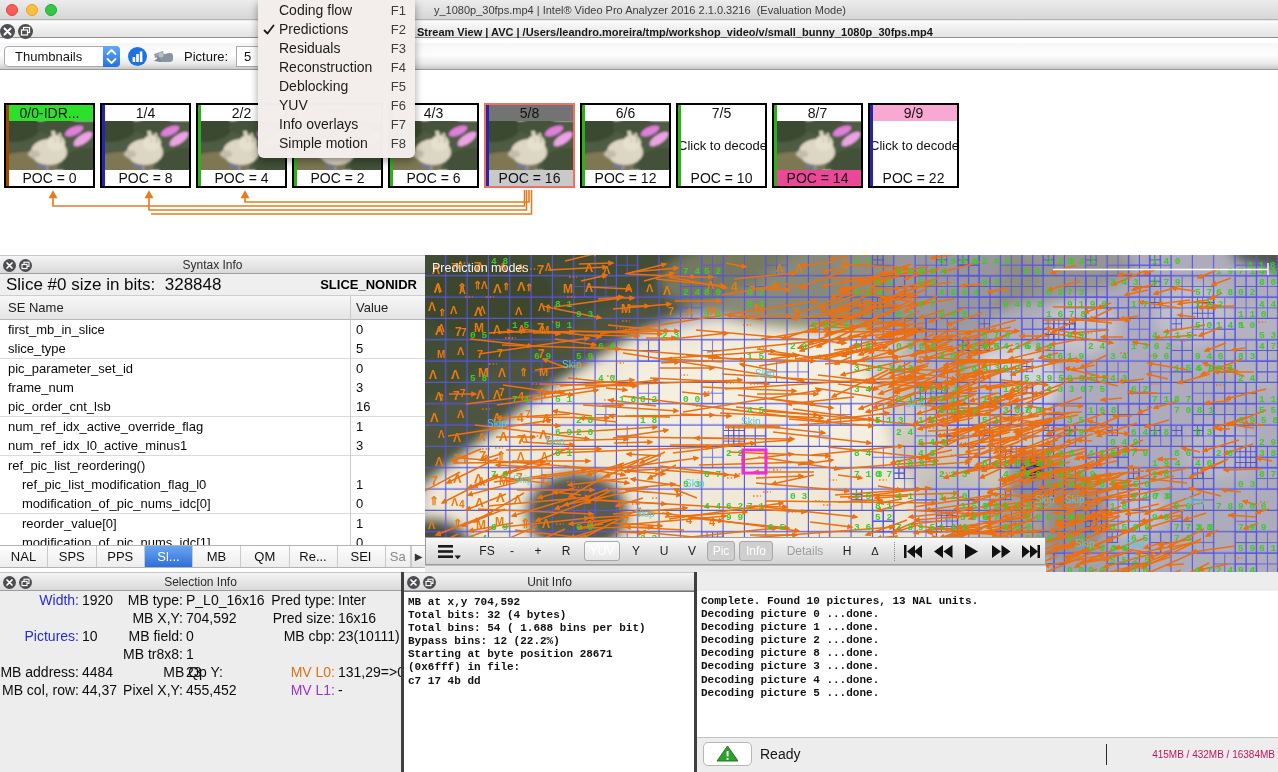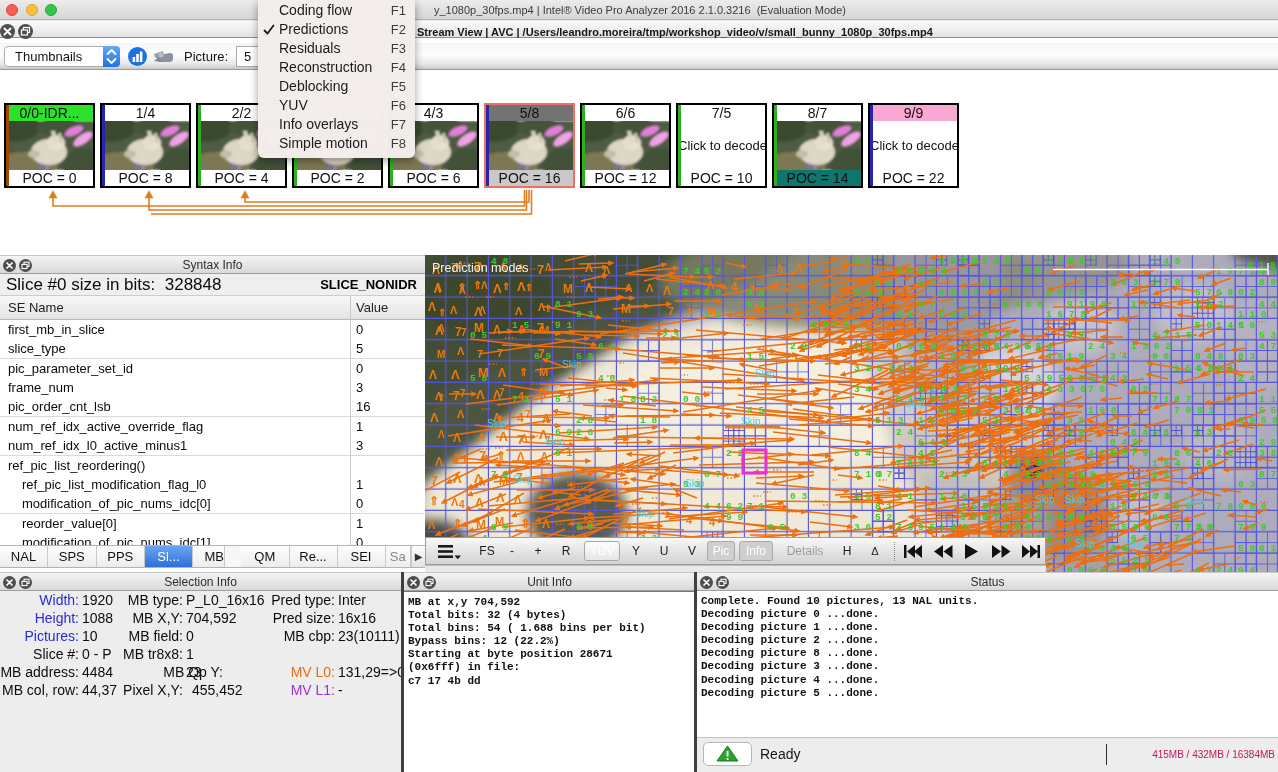--- a/index.html
+++ b/index.html
@@ -189,21 +189,21 @@
         <div class="hd" style="background:#fff">7/5</div>
         <div class="ctd">Click to decode</div>
         <div class="ft" style="background:#fff">POC = 10</div>
       </div>
 <div class="abs thumb" style="left:772px;border-color:#000">
         <div class="stripe" style="background:#2fae1f"></div>
         <div class="hd" style="background:#fff">8/7</div>
         <div class="im"><svg width="87" height="49" viewBox="2 0 87 49">
             <use href="#bun" filter="url(#bblur)"></use>
           </svg></div>
-        <div class="ft" style="background:#0f766e">POC = 14</div>
+        <div class="ft" style="background:#ec4899">POC = 14</div>
       </div>
 <div class="abs thumb" style="left:868px;border-color:#000">
         <div class="stripe" style="background:#2424ad"></div>
         <div class="hd" style="background:#f9a8d4">9/9</div>
         <div class="ctd">Click to decode</div>
         <div class="ft" style="background:#fff">POC = 22</div>
       </div>
 <svg class="abs" style="left:0;top:118px;z-index:2" width="600" height="40">
 <path d="M48.5 10.2 L53 2.2 L57.5 10.2 Z" fill="#e07d1e"></path>
 <path d="M53 9 V18 H524.5 V2" fill="none" stroke="#e07d1e" stroke-width="1.6"></path>
@@ -282,21 +282,21 @@
         <span class="vl">0</span>
       </div>
   <div class="abs" id="vline"></div>
 </div>
 
 <div class="abs" id="tabs">
 <div class="tab" style="left:0px;width:48px;">NAL</div>
 <div class="tab" style="left:48px;width:48.5px;">SPS</div>
 <div class="tab" style="left:96.5px;width:48.5px;">PPS</div>
 <div class="tab sel" style="left:145px;width:48px;">Sl...</div>
-<div class="tab" style="left:193px;width:32px;text-align:right;">MB</div>
+<div class="tab" style="left:193px;width:48px;">MB</div>
 <div class="tab" style="left:241px;width:48.5px;">QM</div>
 <div class="tab" style="left:289.5px;width:48px;">Re...</div>
 <div class="tab" style="left:337.5px;width:48px;">SEI</div>
 <div class="tab" style="left:385.5px;width:25.5px;color:#888;">Sa</div>
   <div class="abs" id="tabarrow">▶</div>
 </div>
 
 <div class="abs" id="video" style="left:425px;top:255px;width:853px;height:317px;background:#b2afba">
 <svg width="853" height="317" viewBox="0 0 853 317" style="position:absolute;left:0;top:0">
 <defs>
@@ -2090,48 +2090,40 @@
       </div>
 <div class="sirow" style="top:19px;height:18px;line-height:18px;left:0;width:401px">
         <span class="lab" style="right:218px;color:#0c0c0c">MB type:</span>
         <span class="val" style="left:186px">P_L0_16x16</span>
       </div>
 <div class="sirow" style="top:19px;height:18px;line-height:18px;left:0;width:401px">
         <span class="lab" style="right:66px;color:#0c0c0c">Pred type:</span>
         <span class="val" style="left:338px">Inter</span>
       </div>
 <div class="sirow" style="top:37px;height:18px;line-height:18px;left:0;width:401px">
-        <span class="lab" style="right:322px;color:#2b2bd5">Height:</span>
-        <span class="val" style="left:82px">1088</span>
-      </div>
-<div class="sirow" style="top:37px;height:18px;line-height:18px;left:0;width:401px">
         <span class="lab" style="right:218px;color:#0c0c0c">MB X,Y:</span>
         <span class="val" style="left:186px">704,592</span>
       </div>
 <div class="sirow" style="top:37px;height:18px;line-height:18px;left:0;width:401px">
         <span class="lab" style="right:66px;color:#0c0c0c">Pred size:</span>
         <span class="val" style="left:338px">16x16</span>
       </div>
 <div class="sirow" style="top:55px;height:18px;line-height:18px;left:0;width:401px">
         <span class="lab" style="right:322px;color:#2b2bd5">Pictures:</span>
         <span class="val" style="left:82px">10</span>
       </div>
 <div class="sirow" style="top:55px;height:18px;line-height:18px;left:0;width:401px">
         <span class="lab" style="right:218px;color:#0c0c0c">MB field:</span>
         <span class="val" style="left:186px">0</span>
       </div>
 <div class="sirow" style="top:55px;height:18px;line-height:18px;left:0;width:401px">
         <span class="lab" style="right:66px;color:#0c0c0c">MB cbp:</span>
         <span class="val" style="left:338px">23(10111)</span>
       </div>
 <div class="sirow" style="top:73px;height:18px;line-height:18px;left:0;width:401px">
-        <span class="lab" style="right:322px;color:#0c0c0c">Slice #:</span>
-        <span class="val" style="left:82px">0 - P</span>
-      </div>
-<div class="sirow" style="top:73px;height:18px;line-height:18px;left:0;width:401px">
         <span class="lab" style="right:218px;color:#0c0c0c">MB tr8x8:</span>
         <span class="val" style="left:186px">1</span>
       </div>
 <div class="sirow" style="top:91px;height:18px;line-height:18px;left:0;width:401px">
         <span class="lab" style="right:322px;color:#0c0c0c">MB address:</span>
         <span class="val" style="left:82px">4484</span>
       </div>
 <div class="sirow" style="top:91px;height:18px;line-height:18px;left:0;width:441px">
         <span class="lab" style="right:218px;color:#0c0c0c">MB Qp Y:</span>
         <span class="val" style="left:186px">23</span>
@@ -2139,21 +2131,21 @@
 <div class="sirow" style="top:91px;height:18px;line-height:18px;left:0;width:401px">
         <span class="lab" style="right:66px;color:#e06f17">MV L0:</span>
         <span class="val" style="left:338px">131,29=&gt;0</span>
       </div>
 <div class="sirow" style="top:109px;height:18px;line-height:18px;left:0;width:401px">
         <span class="lab" style="right:322px;color:#0c0c0c">MB col, row:</span>
         <span class="val" style="left:82px">44,37</span>
       </div>
 <div class="sirow" style="top:109px;height:18px;line-height:18px;left:0;width:401px">
         <span class="lab" style="right:218px;color:#0c0c0c">Pixel X,Y:</span>
-        <span class="val" style="left:192px">455,452</span>
+        <span class="val" style="left:186px">455,452</span>
       </div>
 <div class="sirow" style="top:109px;height:18px;line-height:18px;left:0;width:401px">
         <span class="lab" style="right:66px;color:#9a35cc">MV L1:</span>
         <span class="val" style="left:338px">-</span>
       </div>
 </div>
 <div class="abs pdiv" style="left:401px"></div>
 <div class="abs" id="unitinfo">
   <div class="ptitle" style="position:absolute;left:0;top:0;width:100%">Unit Info
     <div class="pbtn" style="left:3px"><svg width="13" height="13">
@@ -2169,29 +2161,20 @@
 Total bits: 32 (4 bytes)
 Total bins: 54 ( 1.688 bins per bit)
 Bypass bins: 12 (22.2%)
 Starting at byte position 28671
 (0x6fff) in file:
 c7 17 4b dd</div>
   </div>
 </div>
 <div class="abs pdiv" style="left:694px"></div>
 <div class="abs" id="statusp">
-  <div class="ptitle" style="position:absolute;left:0;top:0;width:100%">Status
-    <div class="pbtn" style="left:3px"><svg width="13" height="13">
-            <path d="M4 4 L9 9 M9 4 L4 9" stroke="#fff" stroke-width="1.7" stroke-linecap="round"></path>
-          </svg></div>
-    <div class="pbtn" style="left:19px"><svg width="13" height="13">
-            <rect x="5" y="3.2" width="5" height="4.2" fill="none" stroke="#fff" stroke-width="1.1"></rect>
-            <rect x="3" y="5.4" width="5" height="4.2" fill="#4d4d51" stroke="#fff" stroke-width="1.1"></rect>
-          </svg></div>
-  </div>
   <div class="abs" style="left:0;top:19px;width:581px;height:146px;background:#fff">
     <div class="mono" style="position:absolute;left:4px;top:4px">Complete. Found 10 pictures, 13 NAL units.
 Decoding picture 0 ...done.
 Decoding picture 1 ...done.
 Decoding picture 2 ...done.
 Decoding picture 8 ...done.
 Decoding picture 3 ...done.
 Decoding picture 4 ...done.
 Decoding picture 5 ...done.</div>
   </div>

